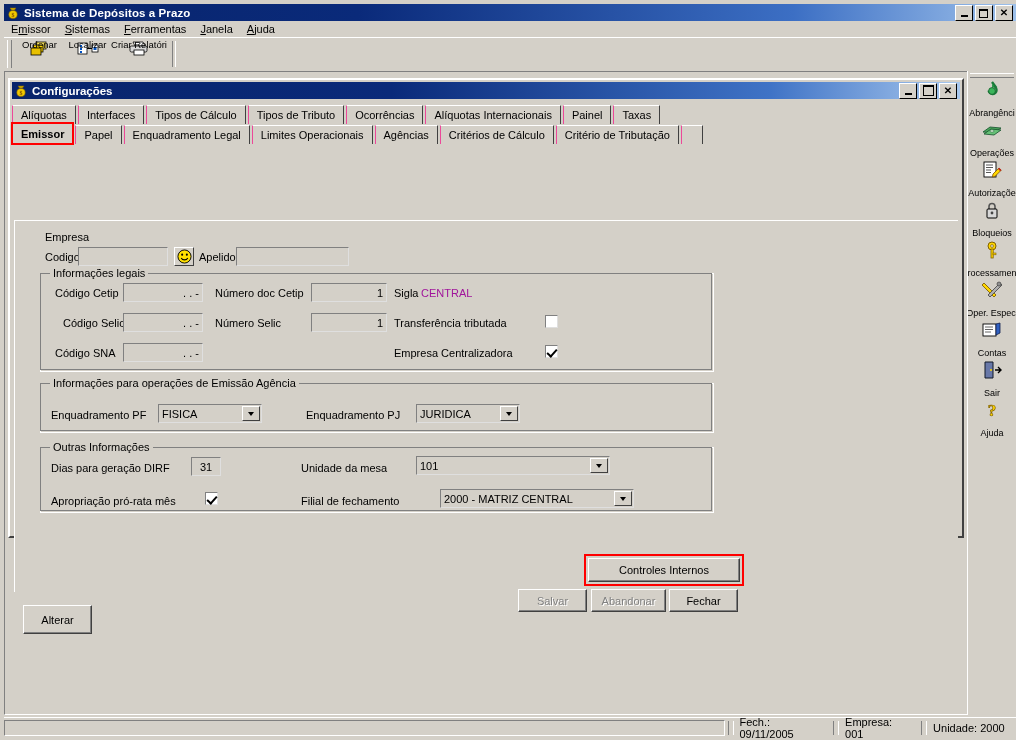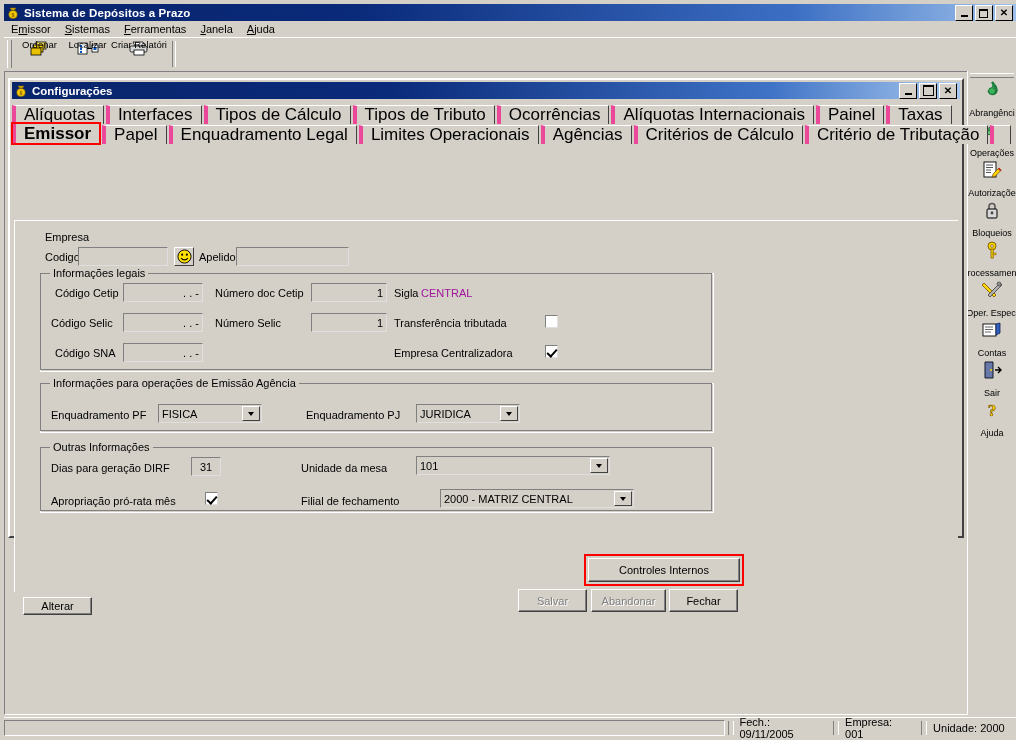--- a/index.html
+++ b/index.html
@@ -69,22 +69,22 @@
     border-top:2px solid #fff;border-left:2px solid #fff;border-right:2px solid #404040;
     border-bottom:2px solid #404040;box-sizing:border-box;}
   #childtitle{position:absolute;left:2px;top:2px;width:948px;height:17px;
     background:linear-gradient(90deg,#08246b 0%,#0a2a7a 40%,#3f73c6 80%,#a8c8ee 100%);
     display:flex;align-items:center;}
   #childtitle .tname{color:#fff;font-weight:bold;font-size:11.5px;margin-left:4px;}
 
   
   .tabrow{position:absolute;left:2px;height:21px;display:flex;align-items:flex-end;}
   .tab{height:19px;background:#d4d0c8;margin-right:2px;padding:0 8px;
-    display:flex;align-items:center;justify-content:center;font-size:17px;white-space:nowrap;
-    border-top:1px solid #fff;border-left:4px solid #ec4899;border-right:1px solid #404040;
+    display:flex;align-items:center;justify-content:center;font-size:11px;white-space:nowrap;
+    border-top:1px solid #fff;border-left:1px solid #ec4899;border-right:1px solid #404040;
     box-sizing:border-box;cursor:default;}
   .tab.sel{font-weight:bold;height:21px;}
   .tab.hl{outline:2px solid #ff0000;outline-offset:-1px;position:relative;z-index:5;font-weight:bold;}
   .tabblank{width:22px;}
 
   
   #page{position:absolute;left:4px;top:140px;width:944px;height:372px;background:#d4d0c8;
     border-top:1px solid #fff;border-left:1px solid #fff;box-sizing:border-box;}
 
   .lbl{position:absolute;font-size:11px;color:#000;white-space:nowrap;}
@@ -377,21 +377,21 @@
 
       <div class="grp" style="left:25px;top:52px;width:674px;height:99px">
         <span class="cap">Informações legais</span>
       </div>
 
       <div class="lbl" style="left:40px;top:66px">Código Cetip</div>
       <div class="fld r" style="left:108px;top:62px;width:80px;height:19px">. . -</div>
       <div class="lbl" style="left:200px;top:66px">Número doc Cetip</div>
       <div class="fld r" style="left:296px;top:62px;width:76px;height:19px">1</div>
 
-      <div class="lbl" style="left:36px;top:96px">Código Selic</div>
+      <div class="lbl" style="left:48px;top:96px">Código Selic</div>
       <div class="fld r" style="left:108px;top:92px;width:80px;height:19px">. . -</div>
       <div class="lbl" style="left:200px;top:96px">Número Selic</div>
       <div class="fld r" style="left:296px;top:92px;width:76px;height:19px">1</div>
 
       <div class="lbl" style="left:40px;top:126px">Código SNA</div>
       <div class="fld r" style="left:108px;top:122px;width:80px;height:19px">. . -</div>
 
       <div class="lbl" style="left:379px;top:66px">Sigla</div>
       <div class="lbl" style="left:406px;top:66px;color:#a0149b">CENTRAL</div>
 
@@ -432,21 +432,21 @@
       <div class="combo" style="left:425px;top:268px;width:194px;height:19px">
         <span>2000 - MATRIZ CENTRAL</span>
         <span class="arrow"></span>
       </div>
 
       <div class="btn" style="left:573px;top:337px;width:152px;height:24px">
         <span>Controles Internos</span>
       </div>
       <div class="redbox" style="left:569px;top:333px;width:160px;height:32px"></div>
 
-      <div class="btn" style="left:8px;top:376px;width:69px;height:18px">
+      <div class="btn" style="left:8px;top:384px;width:69px;height:29px">
         <span>Alterar</span>
       </div>
       <div class="btn dis" style="left:503px;top:368px;width:69px;height:23px">
         <span>Salvar</span>
       </div>
       <div class="btn dis" style="left:576px;top:368px;width:75px;height:23px">
         <span>Abandonar</span>
       </div>
       <div class="btn" style="left:654px;top:368px;width:69px;height:23px">
         <span>Fechar</span>

